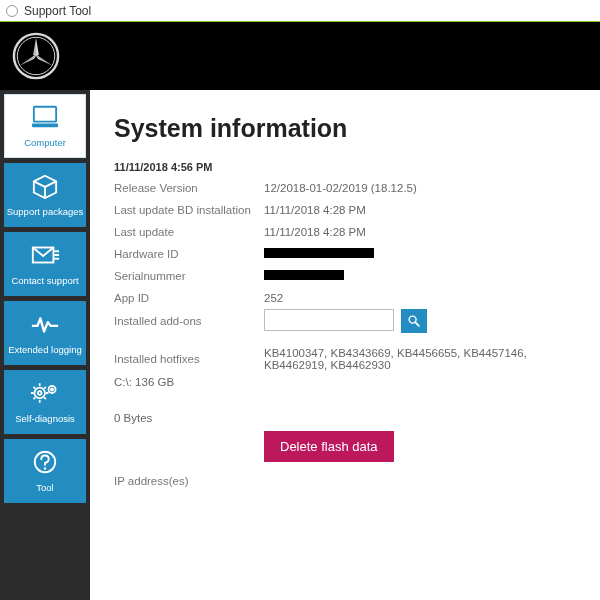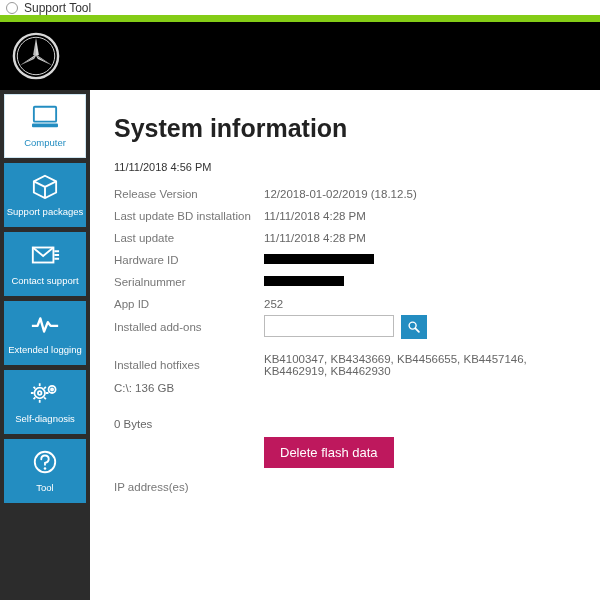--- a/index.html
+++ b/index.html
@@ -12,21 +12,21 @@
     width: 600px;
     height: 600px;
     overflow: hidden;
   }
   .titlebar {
     display: flex;
     align-items: center;
     gap: 6px;
     padding: 4px 6px;
     background: #fff;
-    border-bottom: 7px solid #84cc16;
+    border-bottom: 1px solid #84cc16;
     height: 22px;
   }
   .titlebar-icon {
     width: 12px; height: 12px;
     border: 1px solid #999;
     border-radius: 50%;
     position: relative;
   }
   .titlebar-text { font-size: 12px; color: #333; }
   .brandbar {
@@ -77,23 +77,23 @@
     background: #fff;
   }
   .page-title {
     font-size: 25px;
     font-weight: 600;
     color: #222;
     margin: 6px 0 18px 0;
   }
   .timestamp {
     font-size: 11px;
-    font-weight: 400;
+    font-weight: 700;
     color: #333;
-    margin-bottom: 10px;
+    margin-bottom: 4px;
   }
   .info-row {
     display: flex;
     align-items: center;
     min-height: 22px;
     font-size: 11.5px;
     color: #777;
   }
   .info-label {
     width: 150px;

